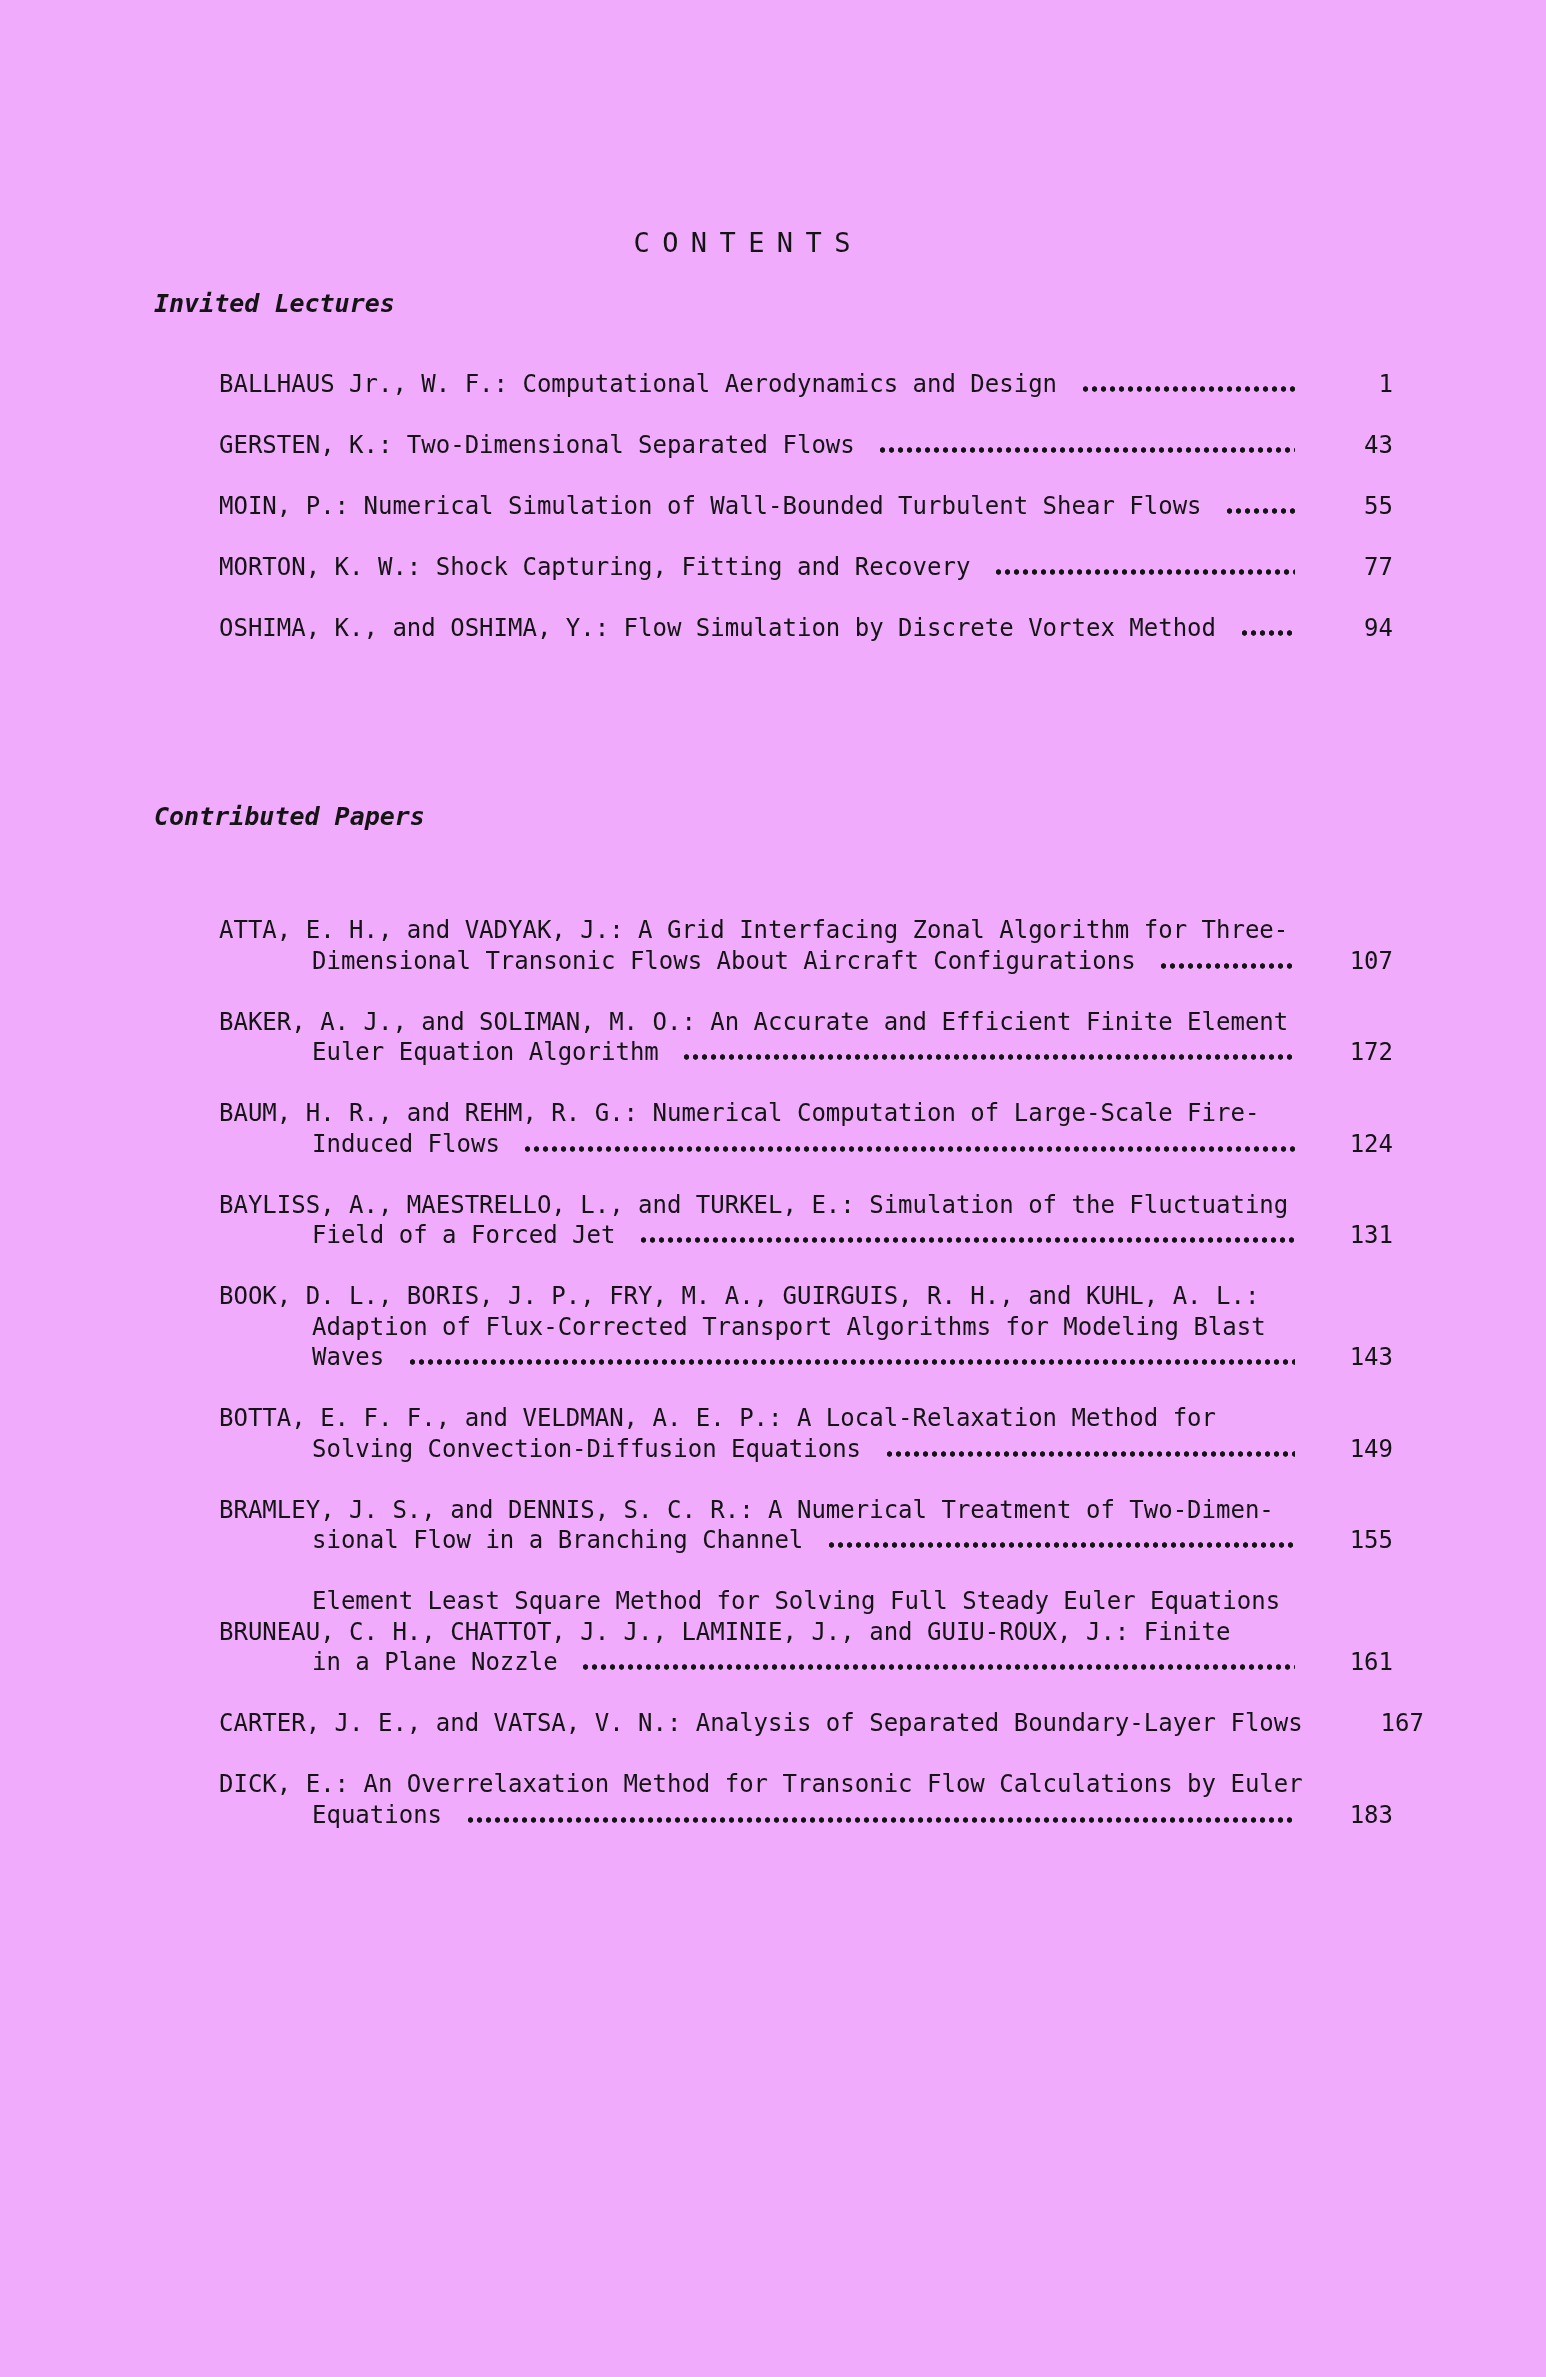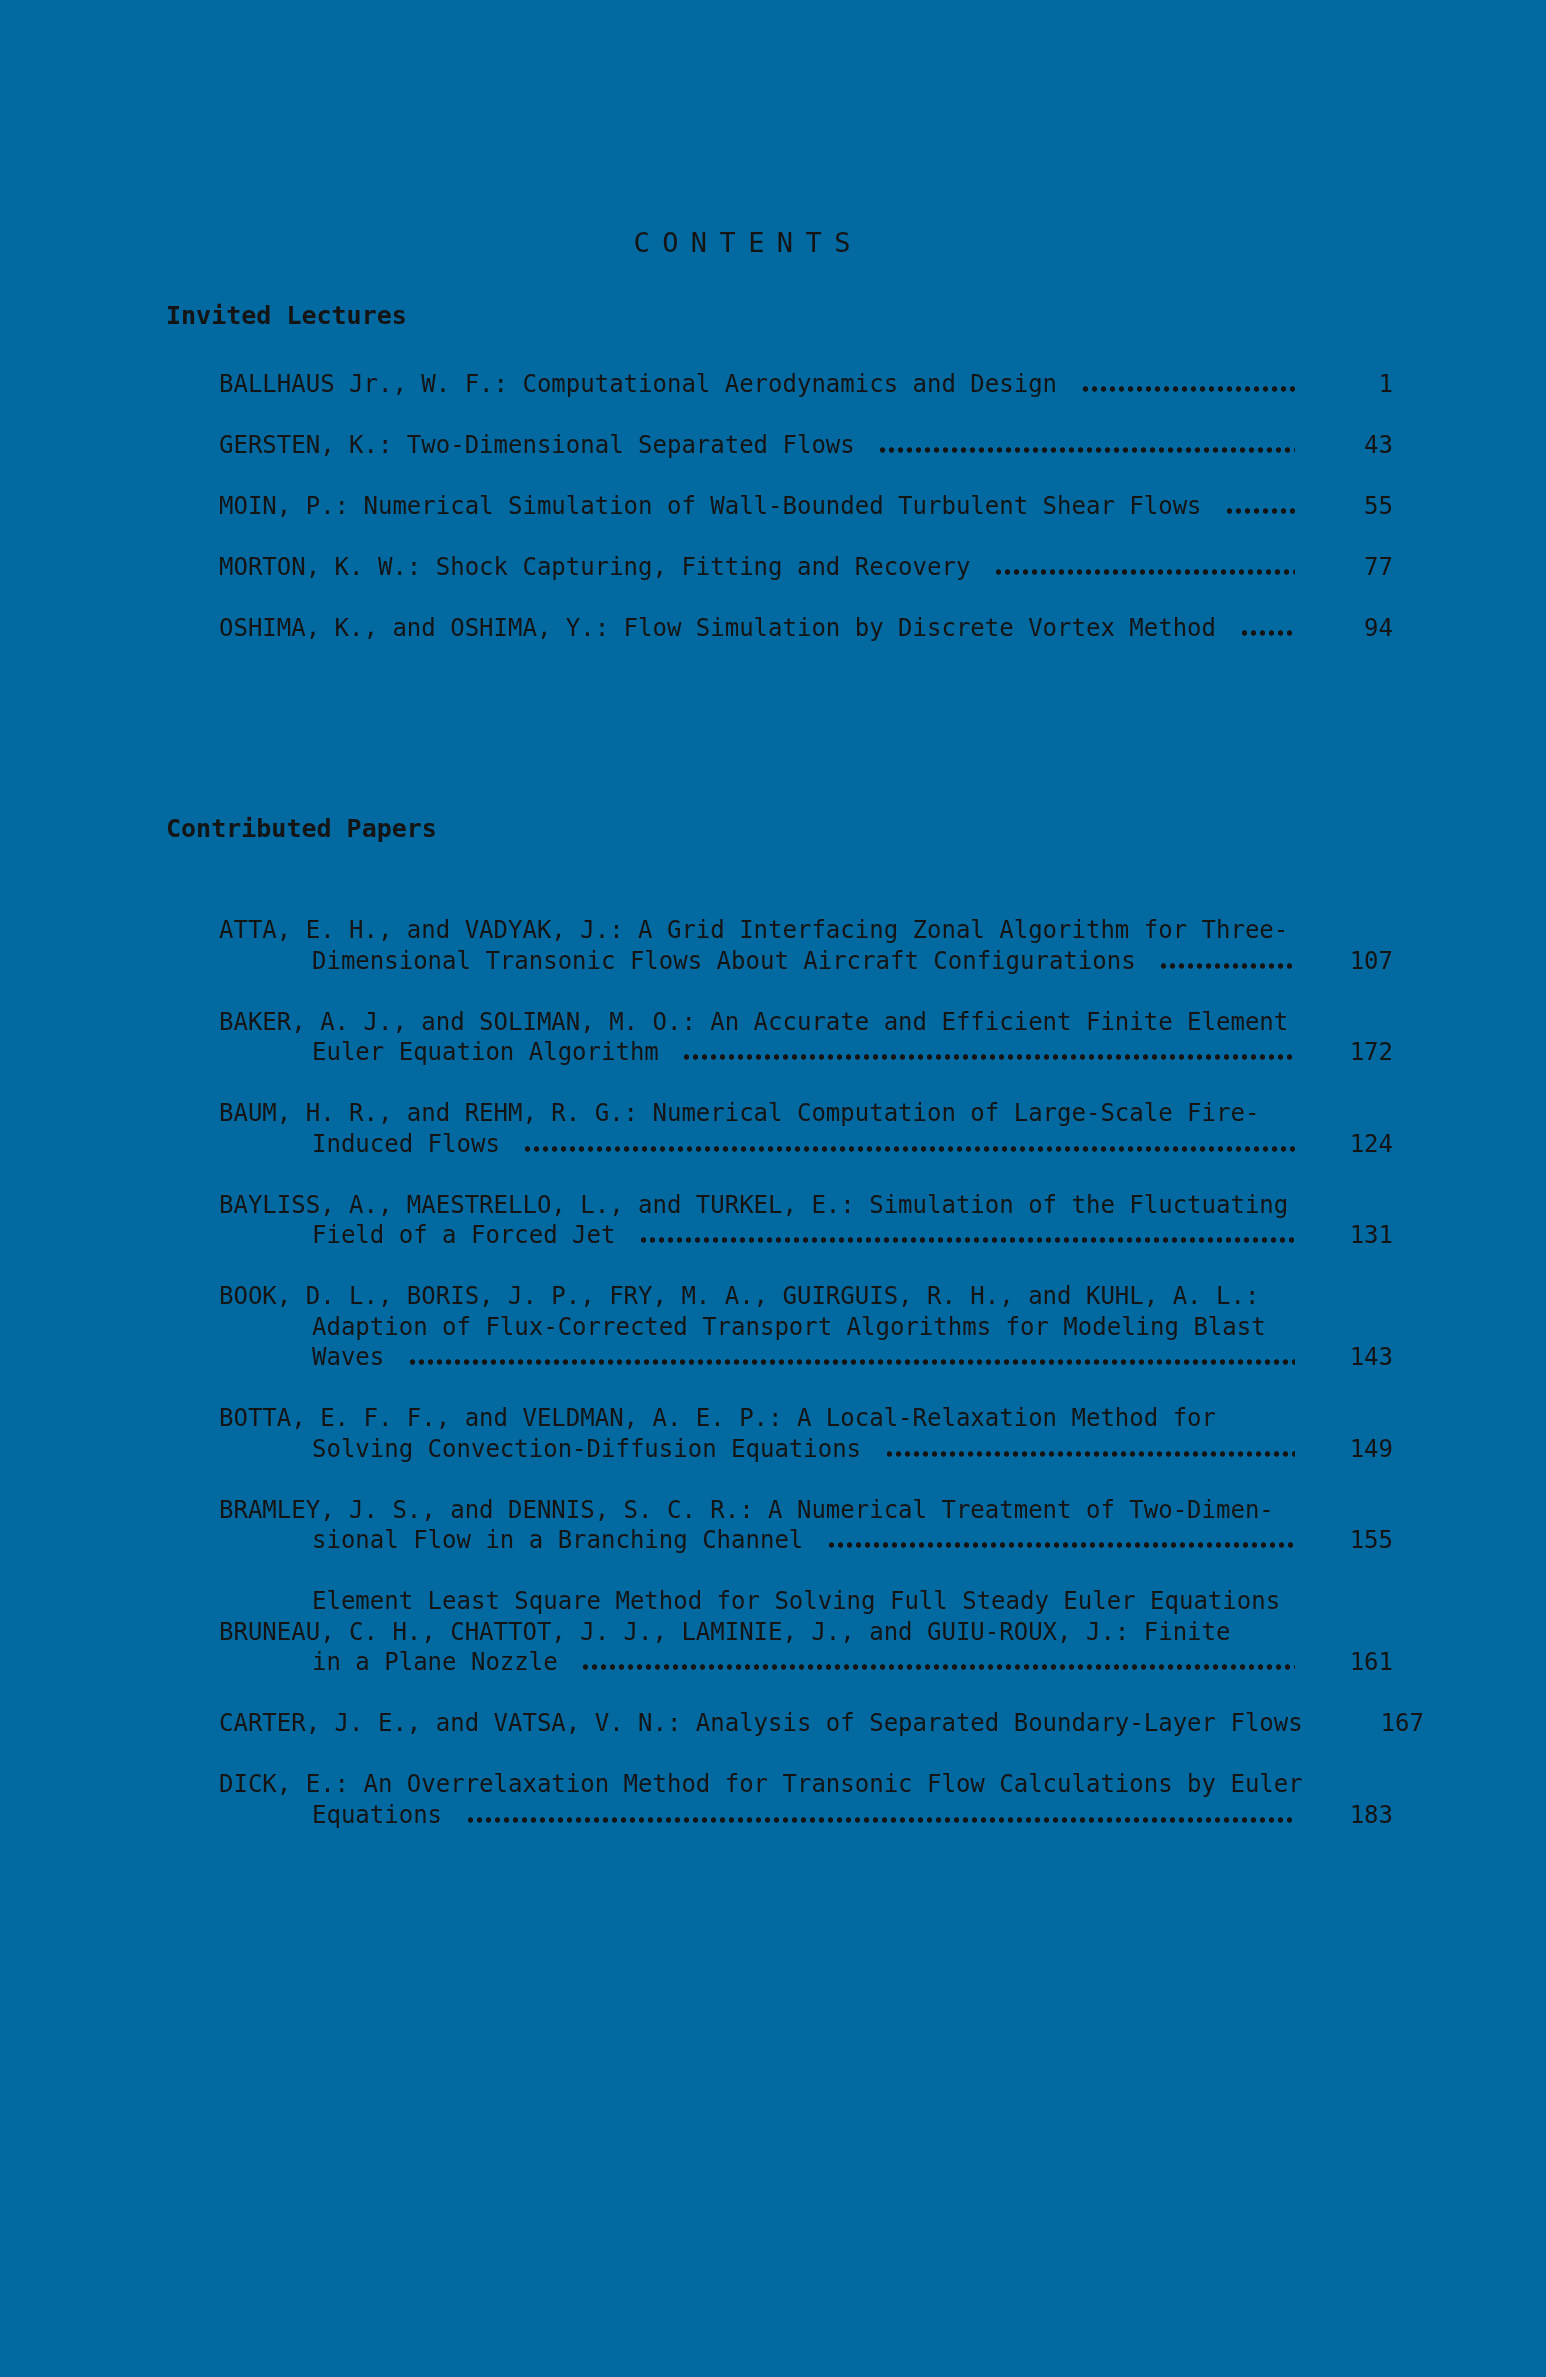--- a/index.html
+++ b/index.html
@@ -10,43 +10,44 @@
   body {
     width: 1546px;
     height: 2377px;
     font-family: "DejaVu Sans Mono", "Liberation Mono", monospace;
     color: #141414;
   }
   .page {
     position: relative;
     width: 1546px;
     height: 2377px;
-    background: #0369a1;
+    background: #f0abfc;
     overflow: hidden;
   }
   .doc-title {
     position: absolute;
     top: 228px;
     left: 0;
     width: 1484px;
     text-align: center;
     font-size: 27px;
     line-height: 30.5px;
     letter-spacing: 12.4px;
     text-indent: 12.4px;
     white-space: nowrap;
   }
   .sec-h {
     position: absolute;
     left: 154px;
-    margin: 12px;
+    margin: 0;
     font-size: 25px;
     font-weight: bold;
     line-height: 30.5px;
     white-space: nowrap;
+    font-style: italic;
   }
   .sec-h.invited { top: 289px; }
   .sec-h.contributed { top: 802px; }
   .list {
     position: absolute;
     left: 219px;
     width: 1174px;
   }
   .list.invited { top: 369px; }
   .list.contributed { top: 915px; }

